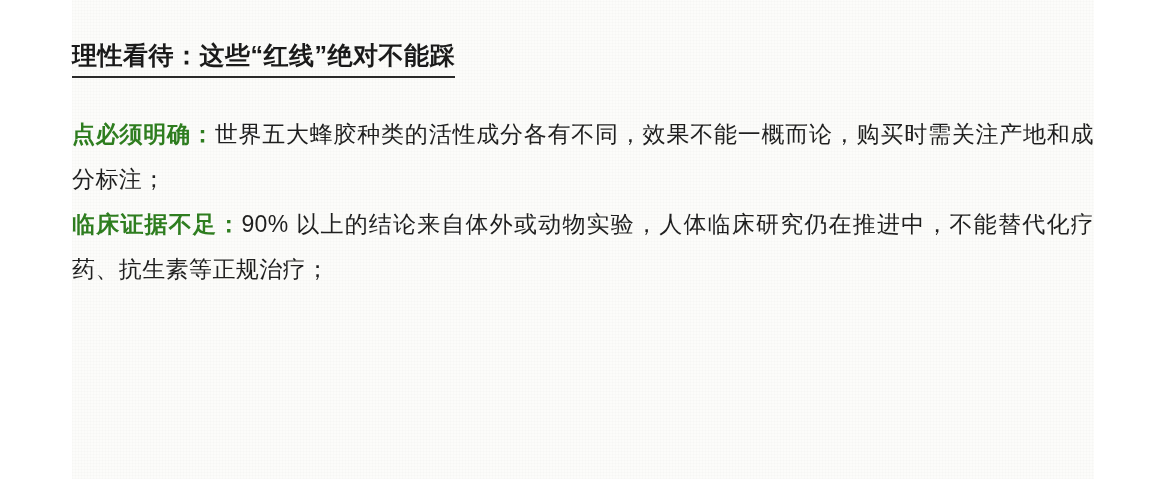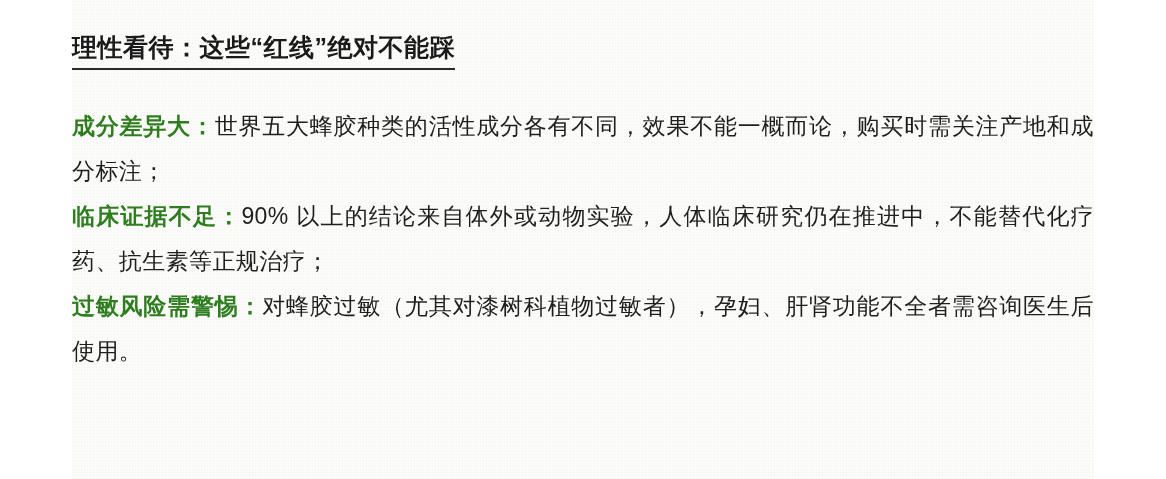--- a/index.html
+++ b/index.html
@@ -40,21 +40,21 @@
     height: 479px;
     box-sizing: border-box;
     padding: 30px 0 0 0;
   }
   .heading {
     font-size: 25px;
     font-weight: bold;
     color: #1a1a1a;
     letter-spacing: 0.5px;
     line-height: 1.4;
-    margin: 0 0 34px 0;
+    margin: 8px 0 34px 0;
     display: inline-block;
     border-bottom: 2px solid #2a2a2a;
     padding-bottom: 3px;
   }
   .para {
     font-size: 23px;
     line-height: 45px;
     color: #1f1f1f;
     margin: 0;
     letter-spacing: 0.4px;
@@ -77,25 +77,22 @@
 
 <div class="page">
   <div class="paper"></div>
 
   <div class="content">
 
     <h2 class="heading">理性看待：这些“红线”绝对不能踩</h2>
 
 
     <p class="para">
-      <span class="label">成分差异大：</span><span>世界五大蜂胶种类的活性成分各有不同，效果不能一概而论，购买时需关注产地和成分标注；</span>
+      <span class="label">点必须明确：</span><span>世界五大蜂胶种类的活性成分各有不同，效果不能一概而论，购买时需关注产地和成分标注；</span>
     </p>
 
     <p class="para">
       <span class="label">临床证据不足：</span><span>90% 以上的结论来自体外或动物实验，人体临床研究仍在推进中，不能替代化疗药、抗生素等正规治疗；</span>
     </p>
 
-    <p class="para">
-      <span class="label">过敏风险需警惕：</span><span>对蜂胶过敏（尤其对漆树科植物过敏者），孕妇、肝肾功能不全者需咨询医生后使用。</span>
-    </p>
 
   </div>
 </div>
 
 </body></html>

